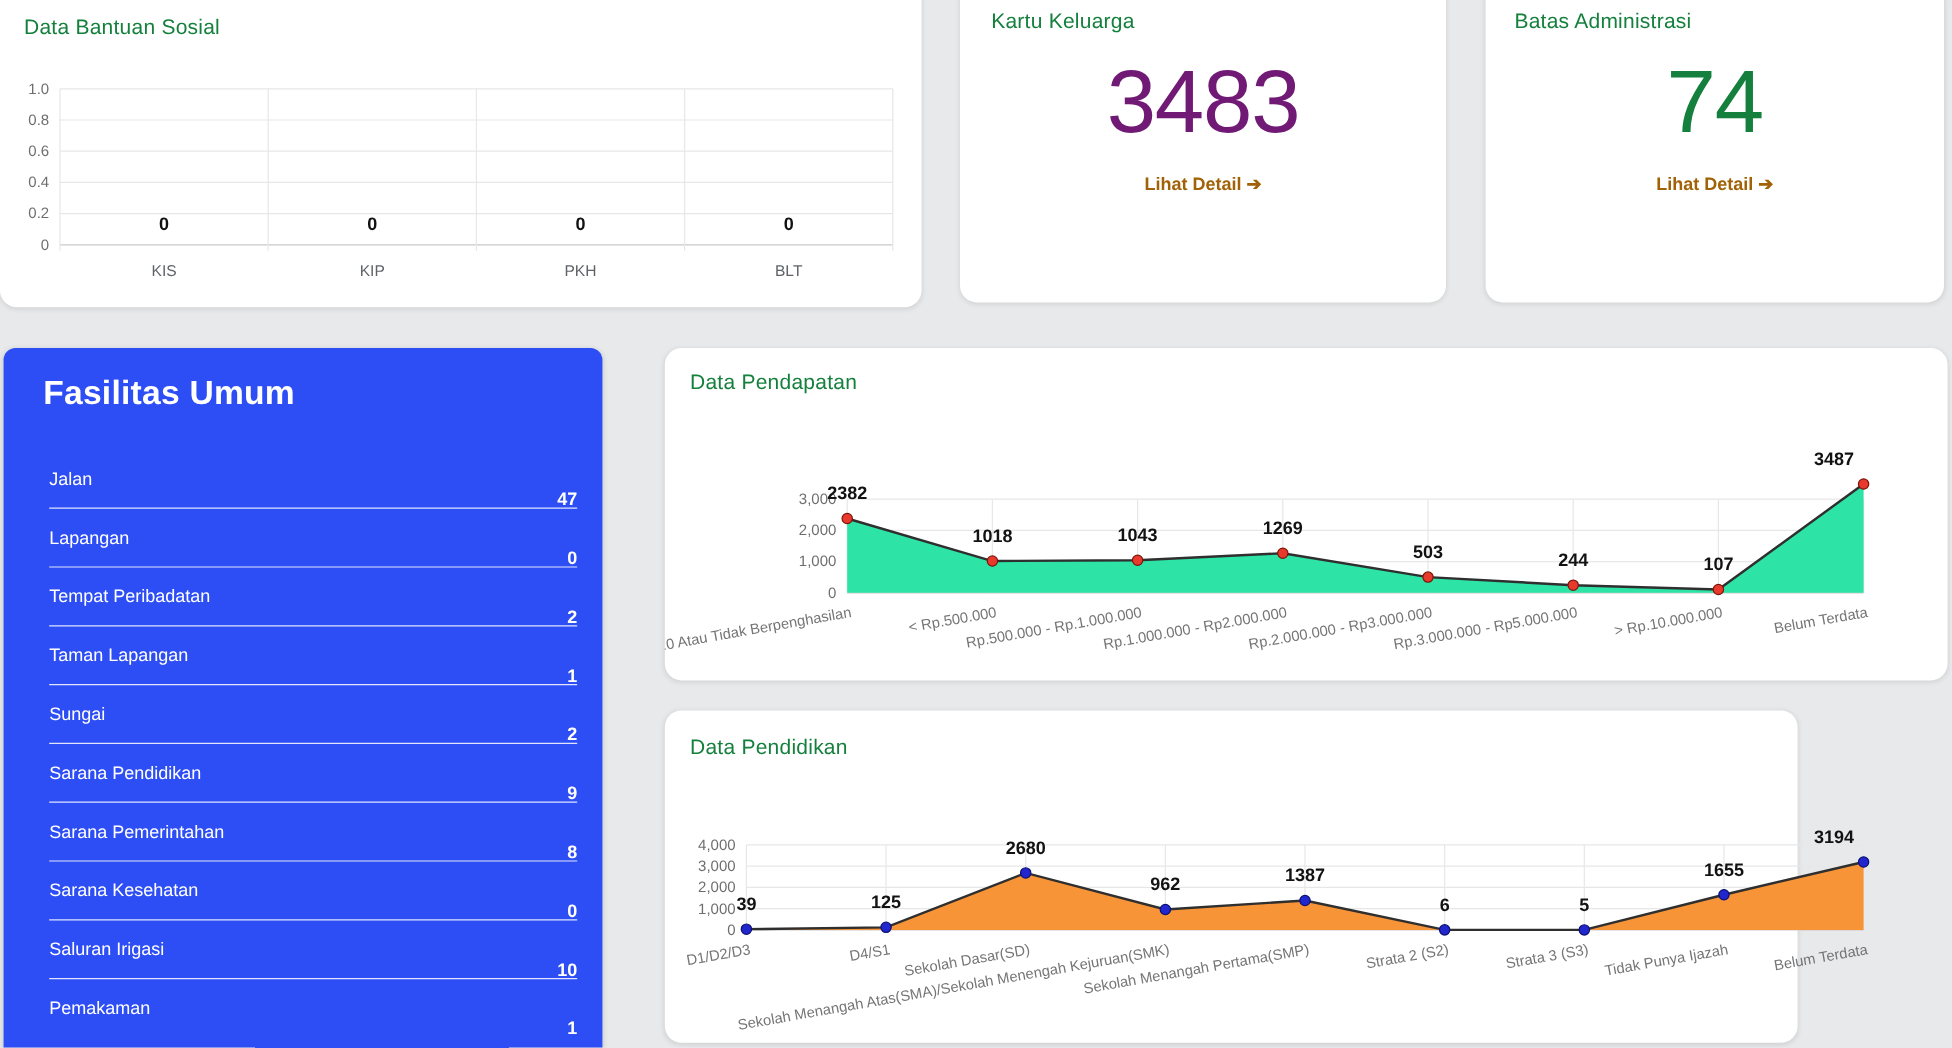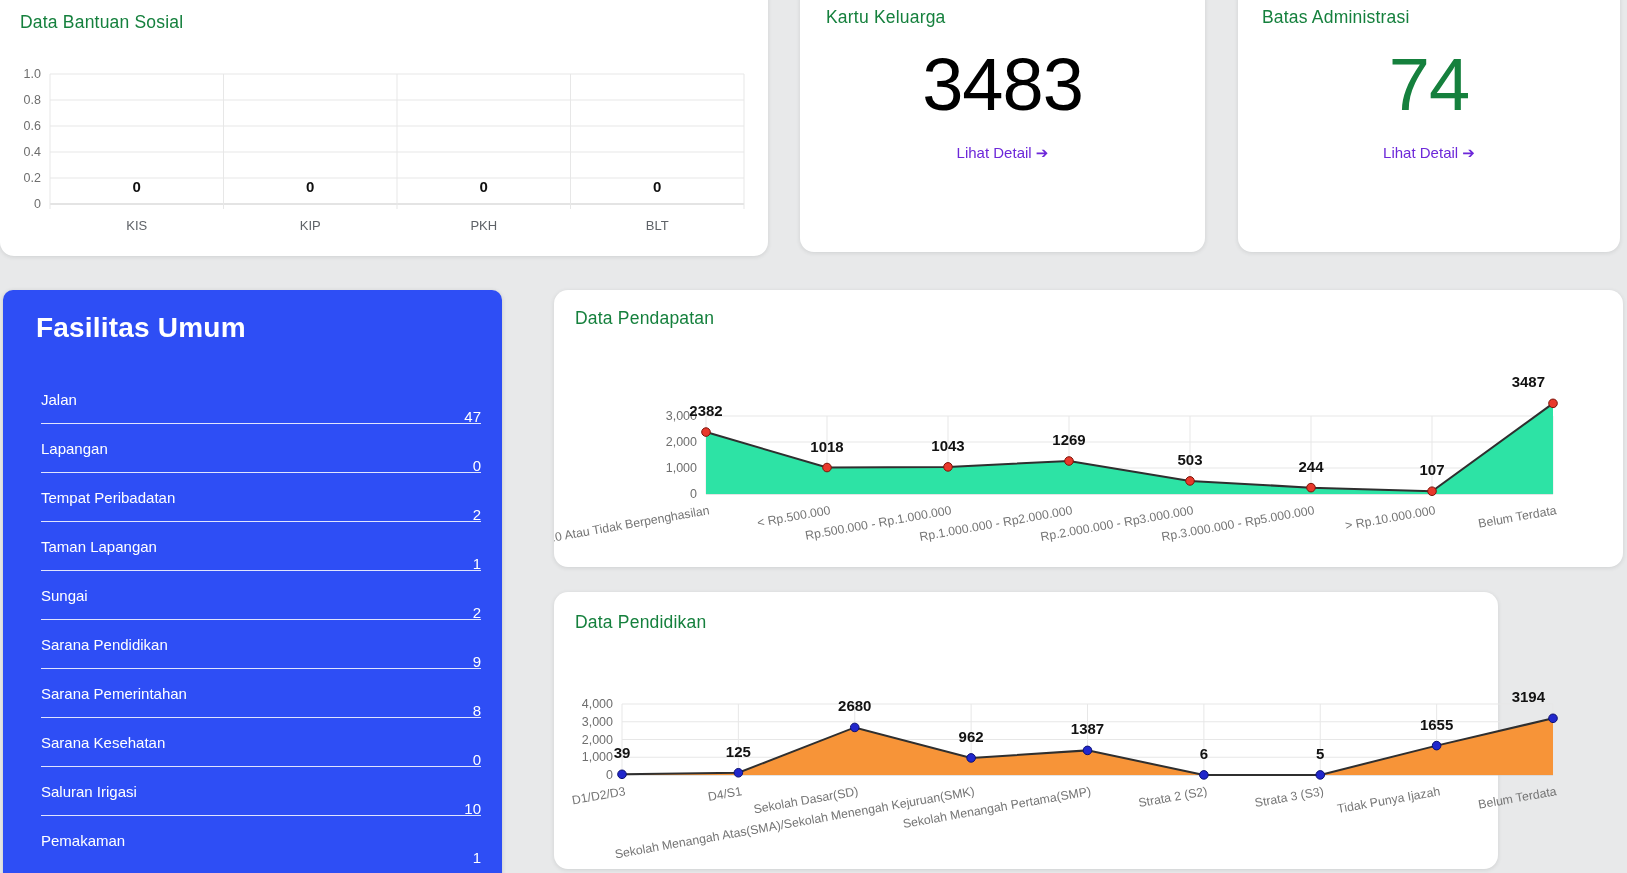--- a/index.html
+++ b/index.html
@@ -16,42 +16,42 @@
   #card-bantuan{left:0;top:-14px;width:768px;height:270px;border-top-left-radius:0;}
   #card-bantuan .card-title{left:20px;top:26px;}
   #card-kk{left:800px;top:-14px;width:405px;height:266px;}
   #card-kk .card-title{left:26px;top:21px;}
   #card-batas{left:1238px;top:-14px;width:382px;height:266px;}
   #card-batas .card-title{left:24px;top:21px;}
   .big-number{
     position:absolute;left:0;right:0;top:62px;text-align:center;
     font-size:74px;font-weight:400;letter-spacing:-1px;line-height:1;
   }
-  #card-kk .big-number{color:#000000;}
+  #card-kk .big-number{color:#701a75;}
   #card-batas .big-number{color:#15803d;}
   .detail-link{
     position:absolute;left:0;right:0;top:158px;text-align:center;
-    color:#6d28d9;font-size:15px;font-weight:400;cursor:pointer;
+    color:#a16207;font-size:15px;font-weight:700;cursor:pointer;
   }
   .detail-link .arrow{font-size:15px;}
 
   #panel-fasum{
     position:absolute;left:3px;top:290px;width:499px;height:590px;
     background:#2e4ef5;border-radius:10px 10px 0 0;color:#fff;
     box-shadow:0 1px 4px rgba(60,64,67,.2);
   }
   .fasum-title{position:absolute;left:33px;top:22px;font-size:28px;font-weight:700;letter-spacing:.2px;}
   .fasum-list{position:absolute;left:38px;right:21px;top:85px;text-align:right;}
   .fasum-row{
     height:48px;display:flex;align-items:center;justify-content:space-between;
     border-bottom:1px solid rgba(255,255,255,.85);font-size:15px;
   }
   .fasum-row:last-child{border-bottom:none;}
   .fasum-label{font-weight:500;}
-  .fasum-value{font-weight:400;margin-top:35px;}
+  .fasum-value{font-weight:700;margin-top:35px;}
 
   #card-pendapatan{left:554px;top:290px;width:1069px;height:277px;}
   #card-pendapatan .card-title{left:21px;top:18px;}
   #card-pendidikan{left:554px;top:592px;width:944px;height:277px;}
   #card-pendidikan .card-title{left:21px;top:20px;}
 
   .chart-svg{position:absolute;left:0;top:0;}
   svg text{font-family:"Liberation Sans",sans-serif;}
 </style>
 </head>

